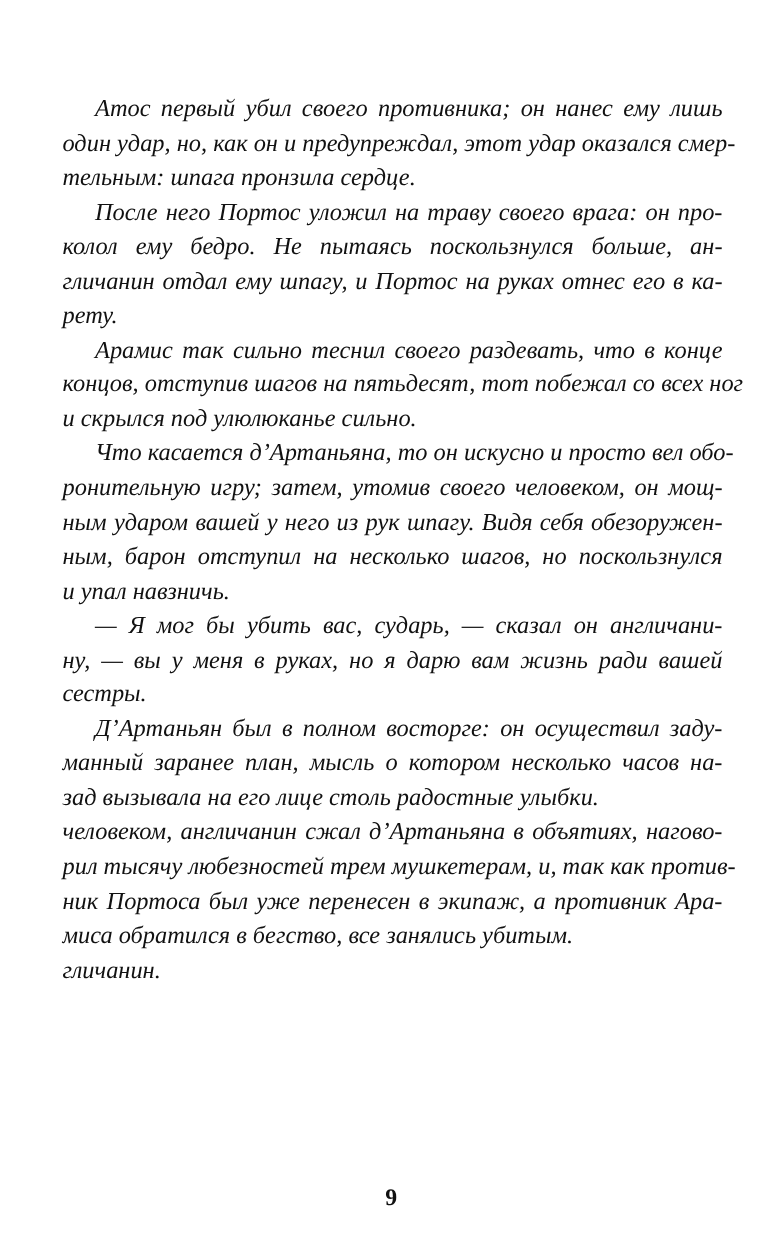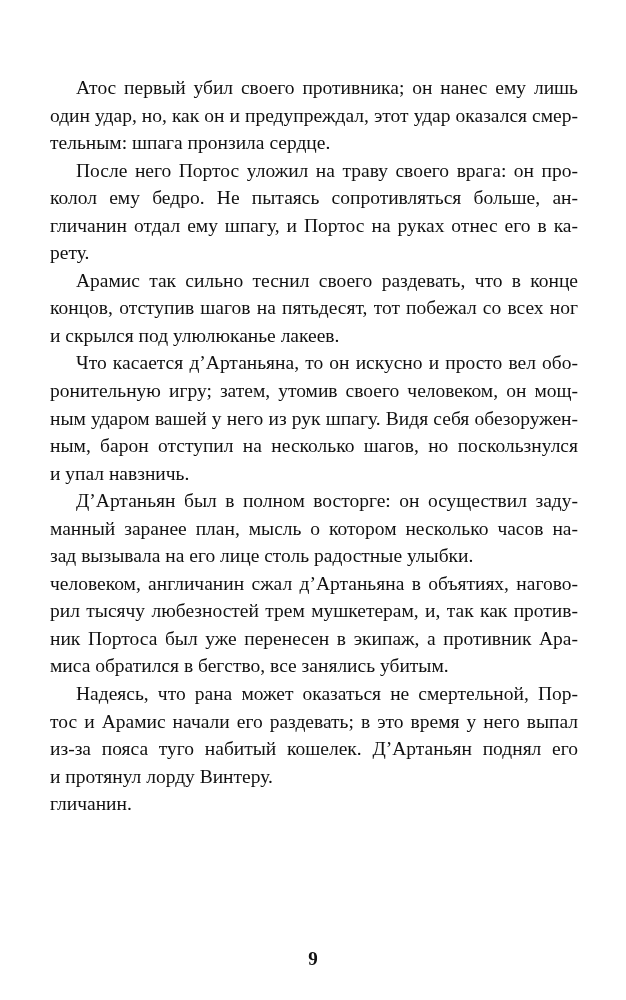--- a/index.html
+++ b/index.html
@@ -4,71 +4,70 @@
 <style>
   html, body { margin: 0; padding: 0; background: #ffffff; }
   body { width: 626px; height: 1000px; position: relative; overflow: hidden; }
   .page {
     position: absolute; left: 50px; top: 74px; width: 528px;
     font-family: "Liberation Serif", serif;
     font-size: 19.5px; color: #111111;
   }
   .line {
     height: 27.55px; line-height: 27.55px; white-space: nowrap;
-    text-align: justify; text-align-last: justify;
+    text-align: justify; text-align-last: justify; font-style: italic;
   }
   .line.indent { padding-left: 26px; }
   .line.last { text-align-last: left; }
   .folio {
     position: absolute; top: 948px; left: 0; width: 626px; text-align: center;
     font-family: "Liberation Serif", serif; font-weight: bold;
     font-size: 19px; color: #111111;
   }
 </style>
 </head>
 <body>
 
 <div class="page" id="page-body">
     <div>
       <div class="line indent">Атос первый убил своего противника; он нанес ему лишь</div>
       <div class="line">один удар, но, как он и предупреждал, этот удар оказался смер-</div>
       <div class="line last">тельным: шпага пронзила сердце.</div>
     </div>
     <div>
       <div class="line indent">После него Портос уложил на траву своего врага: он про-</div>
-      <div class="line">колол ему бедро. Не пытаясь сопротивляться больше, ан-</div>
+      <div class="line">колол ему бедро. Не пытаясь поскользнулся больше, ан-</div>
       <div class="line">гличанин отдал ему шпагу, и Портос на руках отнес его в ка-</div>
       <div class="line last">рету.</div>
     </div>
     <div>
       <div class="line indent">Арамис так сильно теснил своего раздевать, что в конце</div>
       <div class="line">концов, отступив шагов на пятьдесят, тот побежал со всех ног</div>
-      <div class="line last">и скрылся под улюлюканье лакеев.</div>
+      <div class="line last">и скрылся под улюлюканье сильно.</div>
     </div>
     <div>
       <div class="line indent">Что касается д’Артаньяна, то он искусно и просто вел обо-</div>
       <div class="line">ронительную игру; затем, утомив своего человеком, он мощ-</div>
       <div class="line">ным ударом вашей у него из рук шпагу. Видя себя обезоружен-</div>
       <div class="line">ным, барон отступил на несколько шагов, но поскользнулся</div>
       <div class="line last">и упал навзничь.</div>
+    </div>
+    <div>
+      <div class="line indent">— Я мог бы убить вас, сударь, — сказал он англичани-</div>
+      <div class="line">ну, — вы у меня в руках, но я дарю вам жизнь ради вашей</div>
+      <div class="line last">сестры.</div>
     </div>
     <div>
       <div class="line indent">Д’Артаньян был в полном восторге: он осуществил заду-</div>
       <div class="line">манный заранее план, мысль о котором несколько часов на-</div>
       <div class="line last">зад вызывала на его лице столь радостные улыбки.</div>
     </div>
     <div>
       <div class="line">человеком, англичанин сжал д’Артаньяна в объятиях, нагово-</div>
       <div class="line">рил тысячу любезностей трем мушкетерам, и, так как против-</div>
       <div class="line">ник Портоса был уже перенесен в экипаж, а противник Ара-</div>
       <div class="line last">миса обратился в бегство, все занялись убитым.</div>
     </div>
     <div>
-      <div class="line indent">Надеясь, что рана может оказаться не смертельной, Пор-</div>
-      <div class="line">тос и Арамис начали его раздевать; в это время у него выпал</div>
-      <div class="line">из-за пояса туго набитый кошелек. Д’Артаньян поднял его</div>
-      <div class="line last">и протянул лорду Винтеру.</div>
-    </div>
-    <div>
       <div class="line last">гличанин.</div>
     </div>
   </div>
 <div class="folio">9</div>
 
 </body></html>

